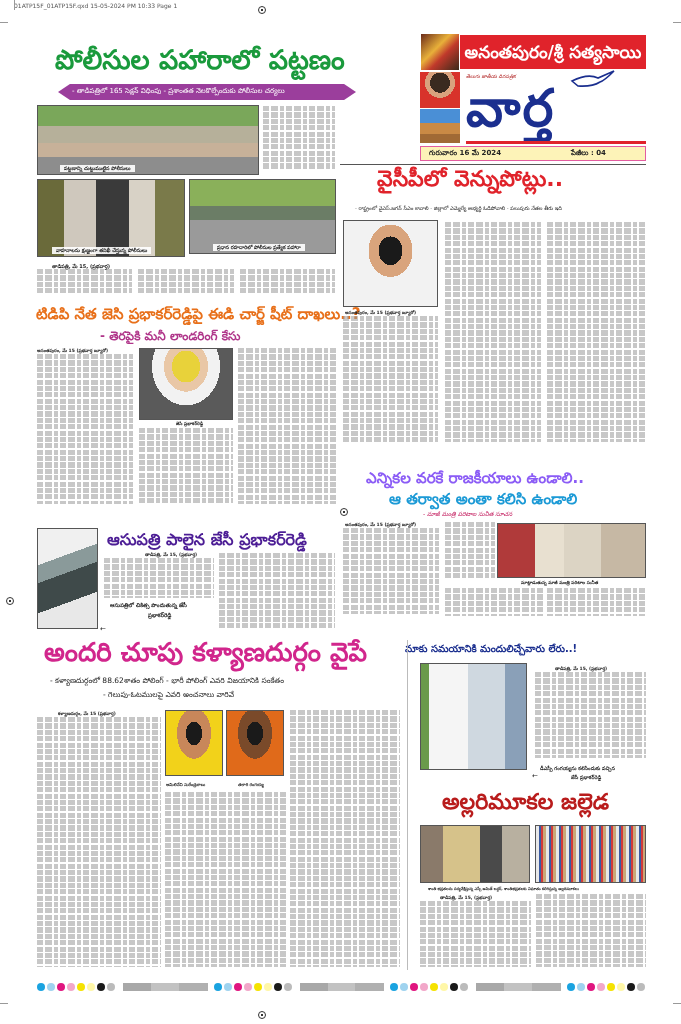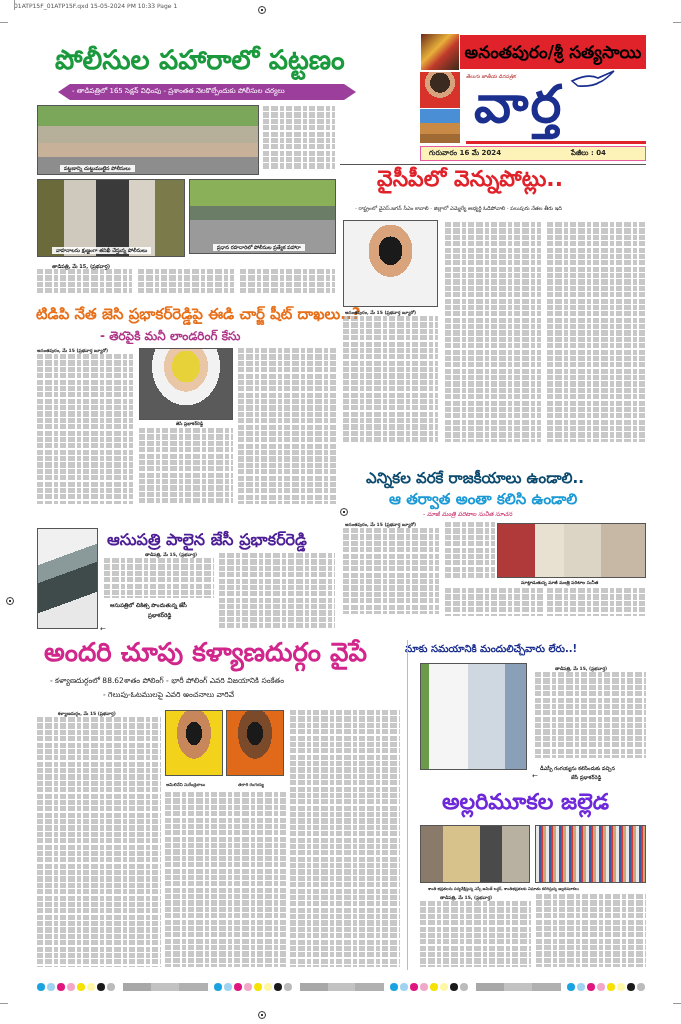--- a/index.html
+++ b/index.html
@@ -8,22 +8,22 @@
   .slug { top:2px; left:14px; font-size:6px; color:#555; }
   .reg { width:8px; height:8px; border-radius:50%; border:1px solid #333; background:radial-gradient(circle,#333 30%,transparent 31%); }
   .crop { background:#999; }
   .headline { font-family:"DejaVu Sans", sans-serif; font-weight:bold; white-space:nowrap; }
   .text-block { font-size:4.2px; line-height:5.2px; color:#666; overflow:hidden; text-align:justify; }
   .text-block .line { height:5.2px; background:repeating-linear-gradient(90deg,#9a9a9a 0 6px,transparent 6px 8px,#9a9a9a 8px 15px,transparent 15px 17px,#9a9a9a 17px 21px,transparent 21px 23px); margin-bottom:1.2px; opacity:.55; }
   .photo { border:1px solid #555; overflow:hidden; }
   .caption { font-size:5px; font-weight:bold; color:#222; text-align:center; white-space:nowrap; }
   .dateline { font-size:5px; font-weight:bold; color:#222; }
   .sub { font-size:7.5px; color:#222; white-space:nowrap; }
-  .masthead-red { background:#e0232b; color:#000000; font-weight:bold; }
-  .varta { color:#1b2f8f; font-weight:900; font-family:Liberation Mono, monospace;margin-left:8px; }
+  .masthead-red { background:#e0232b; color:#ffffff; font-weight:bold; }
+  .varta { color:#1b2f8f; font-weight:900; font-family:Liberation Serif, serif; }
   .datebar { background:#fdf3b8; border:1px solid #e35da0; font-size:7px; font-weight:bold; color:#222; }
   .dot { display:inline-block; width:8px; height:8px; border-radius:50%; margin-right:2px; }
   .greybar { display:inline-block; height:8px; background:linear-gradient(90deg,#a8a8a8 0 33%,#c2c2c2 33% 66%,#b0b0b0 66%); }
 </style>
 </head>
 <body>
 
 <div class="abs slug">01ATP15F_01ATP15F.qxd  15-05-2024  PM 10:33  Page 1</div>
 <div class="abs reg" style="left:258px;top:6px;"></div>
 <div class="abs reg" style="left:6px;top:597px;"></div>
@@ -292,21 +292,21 @@
     <div class="line"></div>
     <div class="line"></div>
     <div class="line"></div>
     <div class="line"></div>
     <div class="line"></div>
     <div class="line"></div>
     <div class="line"></div>
     <div class="line"></div>
   </div>
 
-<div class="abs headline" style="left:366px;top:469px;font-size:15px;color:#0c4a6e;">ఎన్నికల వరకే రాజకీయాలు ఉండాలి..</div>
+<div class="abs headline" style="left:366px;top:469px;font-size:15px;color:#8b5cf6;">ఎన్నికల వరకే రాజకీయాలు ఉండాలి..</div>
 <div class="abs headline" style="left:389px;top:490px;font-size:15px;color:#1c9ad6;">ఆ తర్వాత అంతా కలిసి ఉండాలి</div>
 <div class="abs sub" style="left:423px;top:510px;font-size:6px;color:#c2185b;font-style:italic;">- మాజీ మంత్రి పరిటాల సునీత సూచన</div>
 <div class="abs dateline" style="left:345px;top:522px;font-size:4.5px;">అనంతపురం, మే 15 (ప్రభవార్త బ్యూరో)</div>
 <div class="abs text-block" style="left:343px;top:528px;width:96px;height:86px;">
     <div class="line"></div>
     <div class="line"></div>
     <div class="line"></div>
     <div class="line"></div>
     <div class="line"></div>
     <div class="line"></div>
@@ -487,21 +487,21 @@
     <div class="line"></div>
     <div class="line"></div>
     <div class="line"></div>
     <div class="line"></div>
     <div class="line"></div>
   </div>
 <div class="abs caption" style="left:540px;top:765px;font-size:5px;">డీఎస్పీ గంగయ్యను కలిసేందుకు వచ్చిన</div>
 <div class="abs" style="left:532px;top:772px;font-size:7px;">←</div>
 <div class="abs caption" style="left:571px;top:774px;font-size:5px;">జేసీ ప్రభాకర్‌రెడ్డి</div>
 
-<div class="abs headline" style="left:442px;top:789px;font-size:22px;color:#6d28d9;">అల్లరిమూకల జల్లెడ</div>
+<div class="abs headline" style="left:442px;top:789px;font-size:22px;color:#b91c1c;">అల్లరిమూకల జల్లెడ</div>
 <div class="abs photo" style="left:420px;top:825px;width:110px;height:58px;background:linear-gradient(90deg,#8a7a6a 0 20%,#d6c28a 20% 55%,#4a4a4a 55% 75%,#b8b0a0 75%);"></div>
 <div class="abs photo" style="left:535px;top:825px;width:111px;height:58px;background:repeating-linear-gradient(90deg,#e8e8e8 0 3px,#3a5aa0 3px 5px,#d23a3a 5px 7px,#c8a878 7px 10px);"></div>
 <div class="abs caption" style="left:428px;top:886px;font-size:3.8px;">శాంతి భద్రతలను పర్యవేక్షిస్తున్న ఎస్పీ అమిత్ బర్దర్, శాంతిభద్రతలకు విఘాతం కలిగిస్తున్న అల్లరిమూకలు</div>
 <div class="abs dateline" style="left:440px;top:895px;font-size:4.5px;">తాడిపత్రి, మే 15, (ప్రభవార్త)</div>
 <div class="abs text-block" style="left:420px;top:901px;width:111px;height:66px;">
     <div class="line"></div>
     <div class="line"></div>
     <div class="line"></div>
     <div class="line"></div>
     <div class="line"></div>

